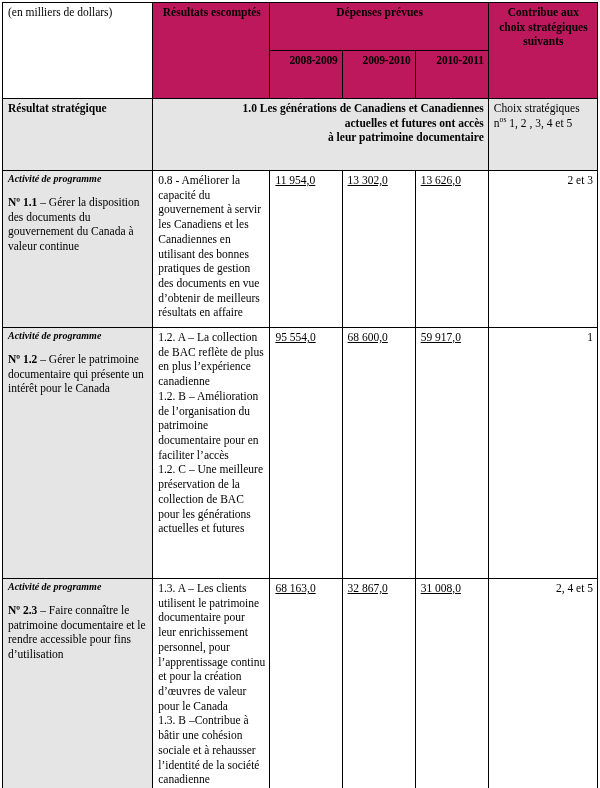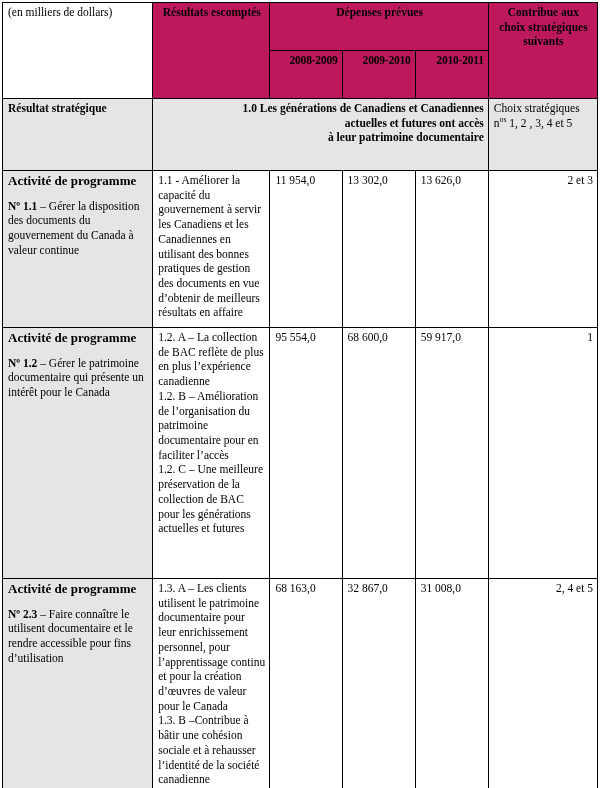--- a/index.html
+++ b/index.html
@@ -89,23 +89,24 @@
   
   .act-cell {
     font-size: 12px;
     line-height: 1.42;
     padding-top: 6px;
     padding-left: 6px;
     padding-right: 4px;
   }
   .act-title {
     font-weight: bold;
-    font-size: 13px;
+    font-size: 10px;
     display: block;
     margin-bottom: 9px;
+    font-style: italic;
   }
   .act-desc { display: block; }
   .act-desc b { font-weight: bold; }
 
   
   .res-cell {
     font-size: 10.5px;
     line-height: 1.42;
     padding-top: 3px;
     padding-left: 5px;
@@ -114,20 +115,21 @@
   .res-item { display: block; }
 
   
   .num {
     text-align: left;
     vertical-align: bottom;
     font-size: 12.5px;
     padding-bottom: 3px;
     padding-left: 6px;
     white-space: nowrap;
+    text-decoration: underline;
   }
   .choice {
     text-align: right;
     vertical-align: bottom;
     font-size: 11.5px;
     padding-bottom: 4px;
     padding-left: 6px;
   }
 </style>
 </head>
@@ -167,21 +169,21 @@
         </td>
         <td class="body-cell sr-choices"><span>Choix stratégiques n</span><sup>os</sup><span> 1, 2 , 3, 4 et 5</span></td>
       </tr>
 
       <tr>
         <td class="body-cell act-cell" style="height:152px;">
           <span class="act-title">Activité de programme</span>
           <span class="act-desc"><b>Nº 1.1</b><span> – Gérer la disposition des documents du gouvernement du Canada à valeur continue</span></span>
         </td>
         <td class="white-cell res-cell">
-          <span class="res-item">1.1 - Améliorer la capacité du gouvernement à servir les Canadiens et les Canadiennes en utilisant des bonnes pratiques de gestion des documents en vue d’obtenir de meilleurs résultats en affaire</span>
+          <span class="res-item">0.8 - Améliorer la capacité du gouvernement à servir les Canadiens et les Canadiennes en utilisant des bonnes pratiques de gestion des documents en vue d’obtenir de meilleurs résultats en affaire</span>
         </td>
         <td class="white-cell num">11 954,0</td>
         <td class="white-cell num">13 302,0</td>
         <td class="white-cell num">13 626,0</td>
         <td class="white-cell choice">2 et 3</td>
       </tr>
 
       <tr>
         <td class="body-cell act-cell" style="height:246px;">
           <span class="act-title">Activité de programme</span>
@@ -194,21 +196,21 @@
         </td>
         <td class="white-cell num">95 554,0</td>
         <td class="white-cell num">68 600,0</td>
         <td class="white-cell num">59 917,0</td>
         <td class="white-cell choice">1</td>
       </tr>
 
       <tr>
         <td class="body-cell act-cell" style="height:228px;">
           <span class="act-title">Activité de programme</span>
-          <span class="act-desc"><b>Nº 2.3</b><span> – Faire connaître le utilisent documentaire et le rendre accessible pour fins d’utilisation</span></span>
+          <span class="act-desc"><b>Nº 2.3</b><span> – Faire connaître le patrimoine documentaire et le rendre accessible pour fins d’utilisation</span></span>
         </td>
         <td class="white-cell res-cell">
           <span class="res-item">1.3. A – Les clients utilisent le patrimoine documentaire pour leur enrichissement personnel, pour l’apprentissage continu et pour la création d’œuvres de valeur pour le Canada</span>
           <span class="res-item">1.3. B –Contribue à bâtir une cohésion sociale et à rehausser l’identité de la société canadienne</span>
         </td>
         <td class="white-cell num">68 163,0</td>
         <td class="white-cell num">32 867,0</td>
         <td class="white-cell num">31 008,0</td>
         <td class="white-cell choice">2, 4 et 5</td>
       </tr>

